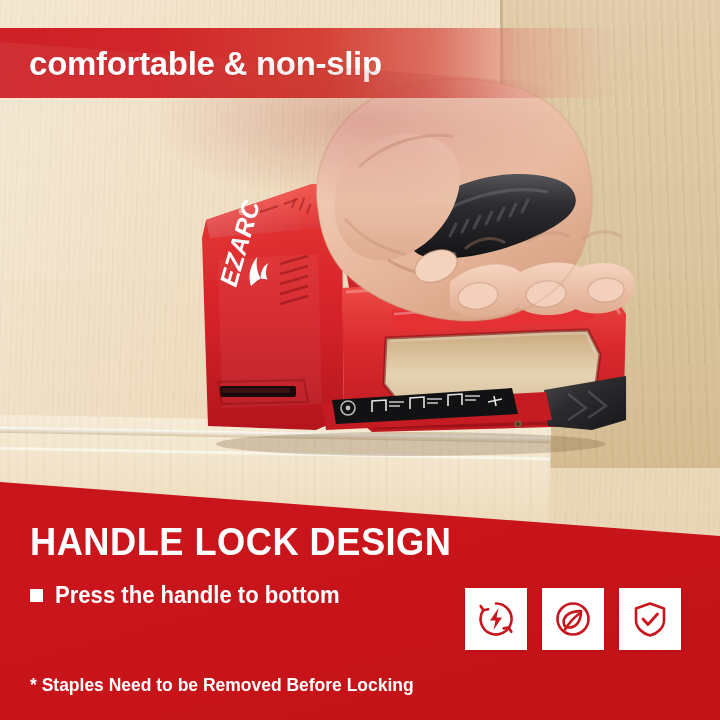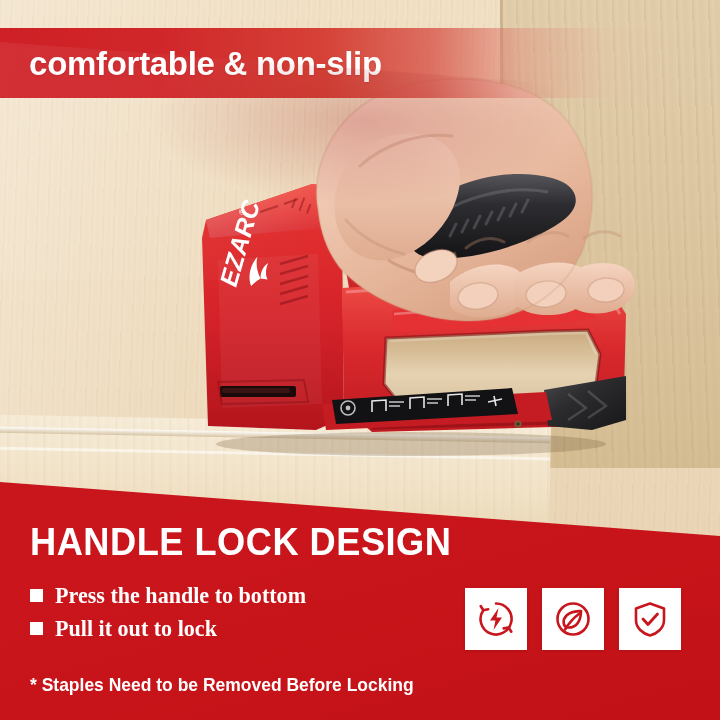--- a/index.html
+++ b/index.html
@@ -85,21 +85,21 @@
     clip-path:polygon(0 42px, 720px 96px, 720px 280px, 0 280px);
   }
 
   .panel-title {
     position:absolute; left:30px; top:522px;
     color:#fff; font-size:39px; font-weight:bold; letter-spacing:.5px;
     line-height:1; white-space:nowrap;
     transform:scaleX(.93); transform-origin:left center;
   }
   .bullets { position:absolute; left:30px; top:583px; width:420px; }
-  .bullet-row { display:flex; align-items:center; margin-bottom:8px;font-family:Liberation Serif, serif; }
+  .bullet-row { display:flex; align-items:center; margin-bottom:8px; }
   .bullet-sq { width:13px; height:13px; background:#fff; margin-right:12px; flex:0 0 auto; }
   .bullet-text {
     color:#fff; font-size:23px; font-weight:bold; line-height:1.1; white-space:nowrap;
     transform:scaleX(.96); transform-origin:left center;
   }
   .footnote {
     position:absolute; left:30px; top:674px;
     color:#fff; font-size:19px; font-weight:bold; white-space:nowrap;
     transform:scaleX(.92); transform-origin:left center;
   }
@@ -324,24 +324,20 @@
   <div class="bottom-watermark"></div>
   <div class="bottom-sheen"></div>
 
   <div class="panel-title">HANDLE LOCK DESIGN</div>
 
   <div class="bullets">
     <div class="bullet-row">
       <span class="bullet-sq"></span>
       <span class="bullet-text">Press the handle to bottom</span>
     </div>
-    <div class="bullet-row">
-      <span class="bullet-sq"></span>
-      <span class="bullet-text">Pull it out to lock</span>
-    </div>
   </div>
 
   <div class="footnote">* Staples Need to be Removed Before Locking</div>
 
   <div class="badges">
 
     <div class="badge">
       <svg width="42" height="42" viewBox="0 0 42 42">
         <path d="M21,5.5 A15.5,15.5 0 1 1 8.3,12.2" fill="none" stroke="#C8161C" stroke-width="2.6" stroke-linecap="round"></path>
         <path d="M21,36.5 A15.5,15.5 0 0 1 33.8,29.6" fill="none" stroke="#C8161C" stroke-width="2.6" stroke-linecap="round" opacity="0"></path>

